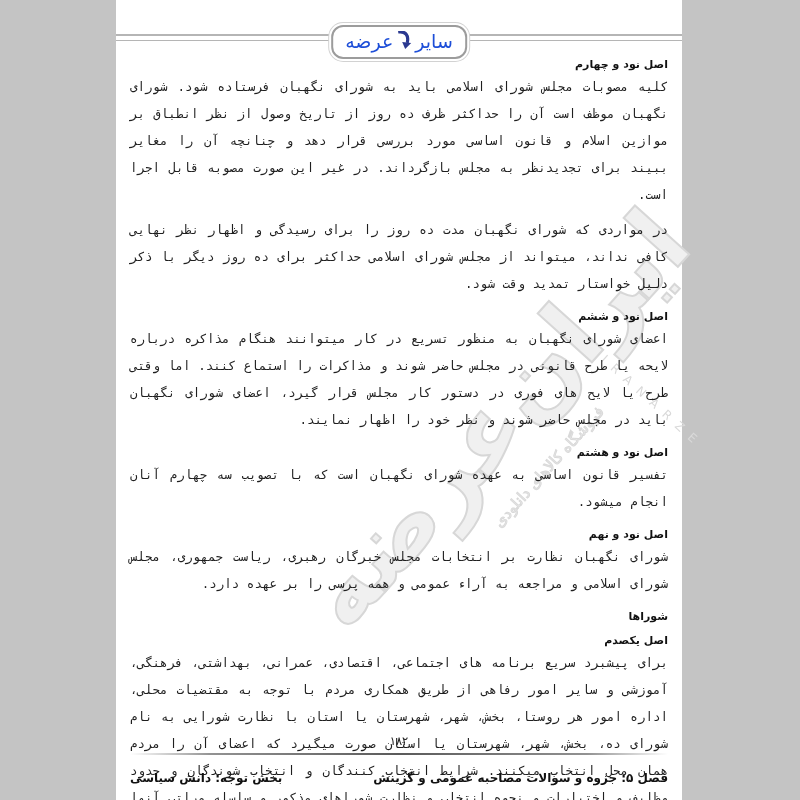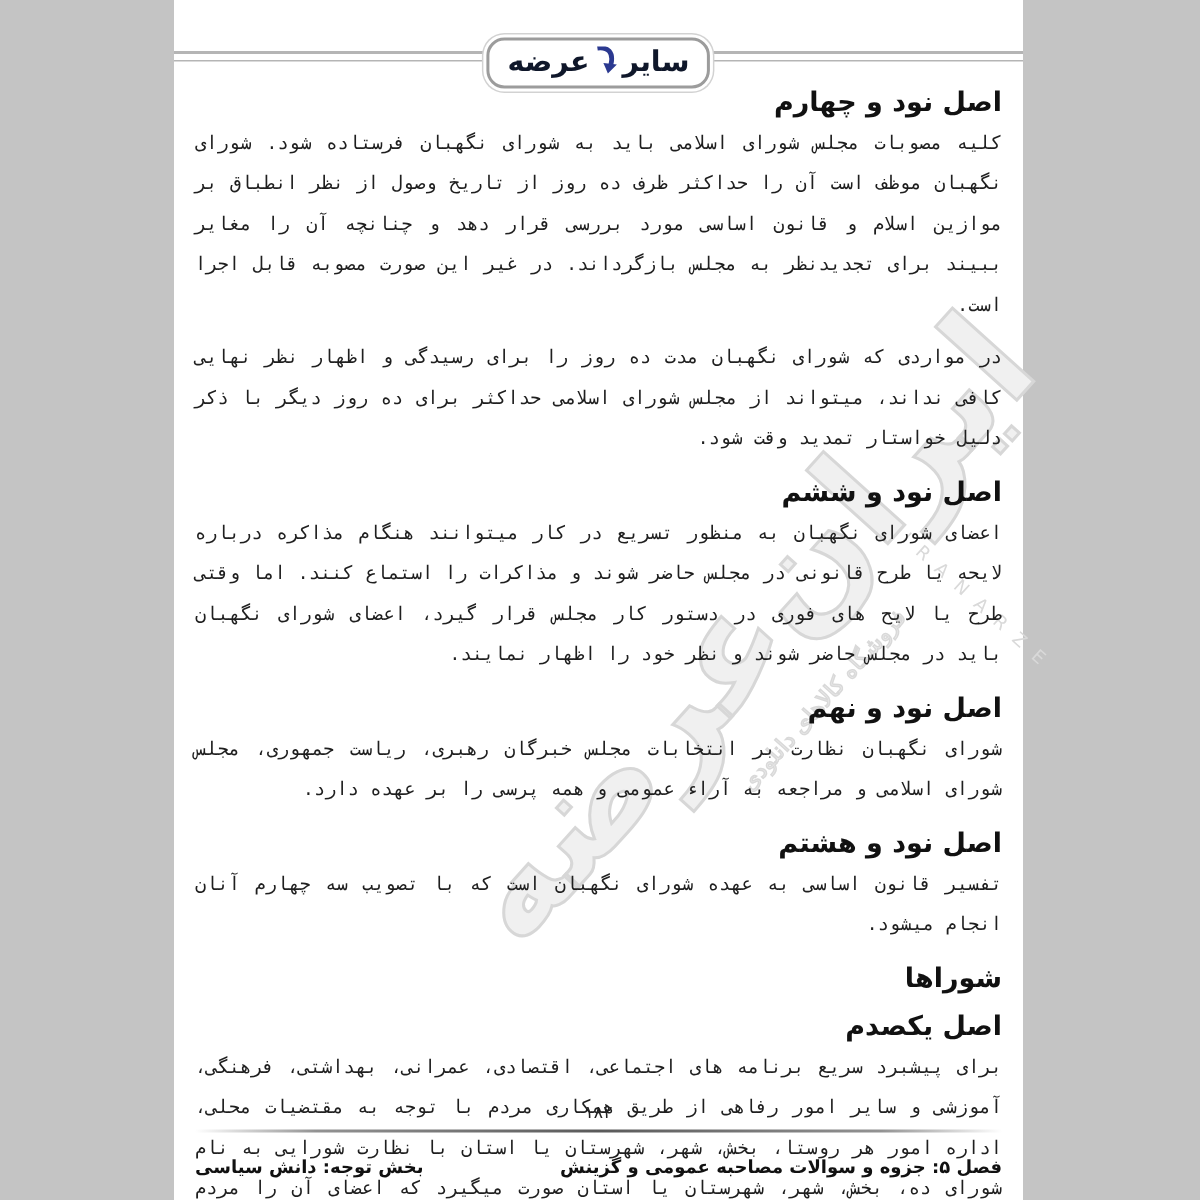--- a/index.html
+++ b/index.html
@@ -28,21 +28,21 @@
     background:#fff;
     border:2px solid #9c9c9c;
     box-shadow:0 0 0 2px #fff, 0 0 0 3px #d2d2d2;
     border-radius:12px;
     padding:3px 12px 5px 12px;
     display:flex; align-items:center; gap:3px;
     direction:rtl;
     z-index:5;
   }
   .logo .word {
-    font-weight:bold; font-size:19px; color:#0f172a;
+    font-weight:normal; font-size:19px; color:#1d4ed8;
     line-height:22px; letter-spacing:-0.5px;
   }
   
   .watermark {
     position:absolute; top:430px; left:392px;
     transform:translate(-50%,-50%) rotate(-48deg);
     text-align:center; z-index:1; direction:rtl;
     pointer-events:none; white-space:nowrap;
   }
   .wm-main {
@@ -64,21 +64,21 @@
     z-index:1; pointer-events:none; white-space:nowrap;
   }
   
   .content {
     position:absolute; top:58px; left:14px; right:14px;
     direction:rtl; z-index:2;
     color:#1f1f1f;
   }
   .content h3 {
     margin:11px 0 3px 0;
-    font-size:18px; font-weight:bold; color:#111;
+    font-size:11px; font-weight:bold; color:#111;
   }
   .content .section:first-child h3 { margin-top:0; }
   .content p {
     margin:4px 0 8px 0;
     font-size:12.5px; line-height:27px;
     text-align:justify; text-align-last:right;font-family:Liberation Mono, monospace;
   }
   
   .footer-rule {
     position:absolute; top:753px; left:14px; right:14px; height:2px; z-index:2;
@@ -133,27 +133,27 @@
 
     <div class="section">
       <h3>اصل نود و ششم</h3>
     </div>
 
     <div class="section">
       <p>اعضای شورای نگهبان به منظور تسریع در کار میتوانند هنگام مذاکره درباره لایحه یا طرح قانونی در مجلس حاضر شوند و مذاکرات را استماع کنند. اما وقتی طرح یا لایح های فوری در دستور کار مجلس قرار گیرد، اعضای شورای نگهبان باید در مجلس حاضر شوند و نظر خود را اظهار نمایند.</p>
     </div>
 
     <div class="section">
-      <h3>اصل نود و نهم</h3>
-      <p>شورای نگهبان نظارت بر انتخابات مجلس خبرگان رهبری، ریاست جمهوری، مجلس شورای اسلامی و مراجعه به آراء عمومی و همه پرسی را بر عهده دارد.</p>
+      <h3>اصل نود و هشتم</h3>
+      <p>تفسیر قانون اساسی به عهده شورای نگهبان است که با تصویب سه چهارم آنان انجام میشود.</p>
     </div>
 
     <div class="section">
-      <h3>اصل نود و هشتم</h3>
-      <p>تفسیر قانون اساسی به عهده شورای نگهبان است که با تصویب سه چهارم آنان انجام میشود.</p>
+      <h3>اصل نود و نهم</h3>
+      <p>شورای نگهبان نظارت بر انتخابات مجلس خبرگان رهبری، ریاست جمهوری، مجلس شورای اسلامی و مراجعه به آراء عمومی و همه پرسی را بر عهده دارد.</p>
     </div>
 
     <div class="section">
       <h3>شوراها</h3>
     </div>
 
     <div class="section">
       <h3>اصل یکصدم</h3>
       <p>برای پیشبرد سریع برنامه های اجتماعی، اقتصادی، عمرانی، بهداشتی، فرهنگی، آموزشی و سایر امور رفاهی از طریق همکاری مردم با توجه به مقتضیات محلی، اداره امور هر روستا، بخش، شهر، شهرستان یا استان با نظارت شورایی به نام شورای ده، بخش، شهر، شهرستان یا استان صورت میگیرد که اعضای آن را مردم همان محل انتخاب میکنند. شرایط انتخاب کنندگان و انتخاب شوندگان و حدود وظایف و اختیارات و نحوه انتخاب و نظارت شوراهای مذکور و سلسله مراتب آنها را که باید با رعایت اصول وحدت ملی و تمامیت ارضی و نظام جمهوری اسلامی و تابعیت حکومت مرکزی باشد قانون معین میکند.</p>
     </div>

